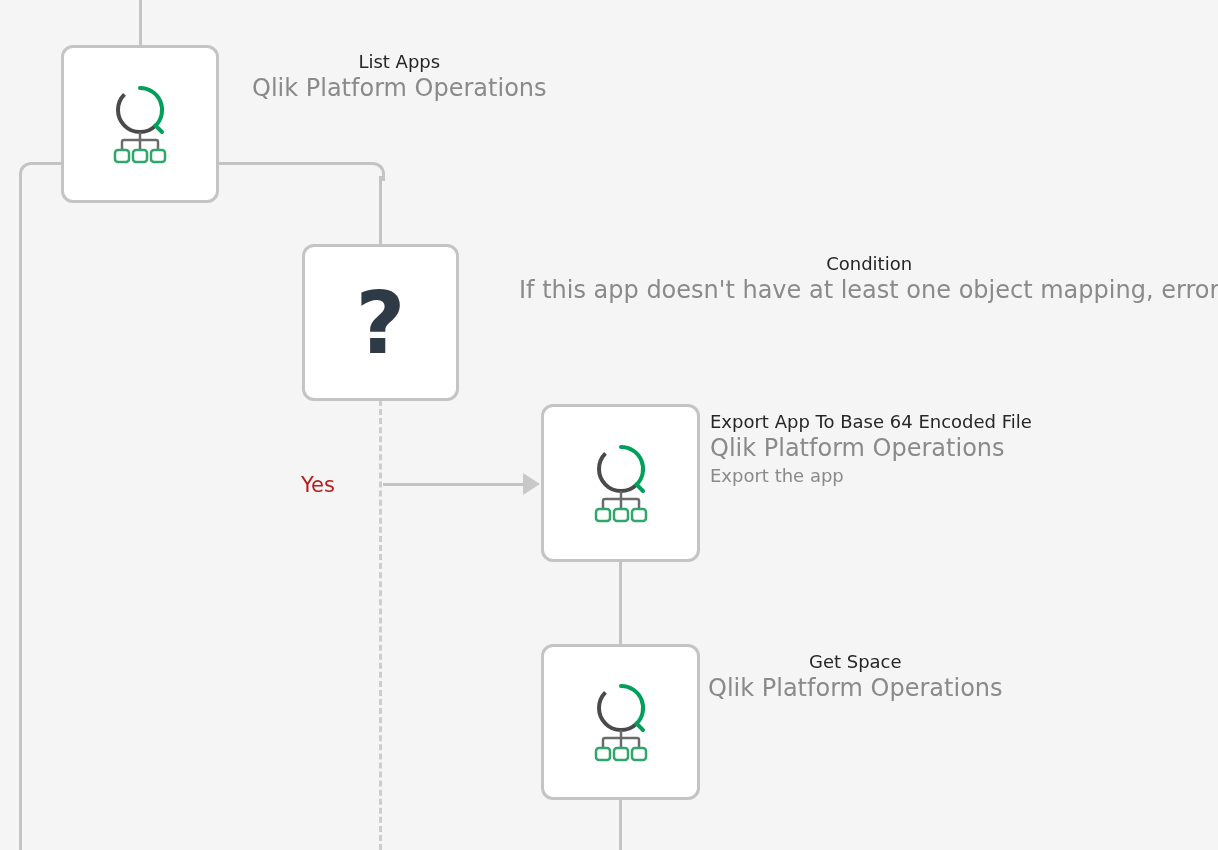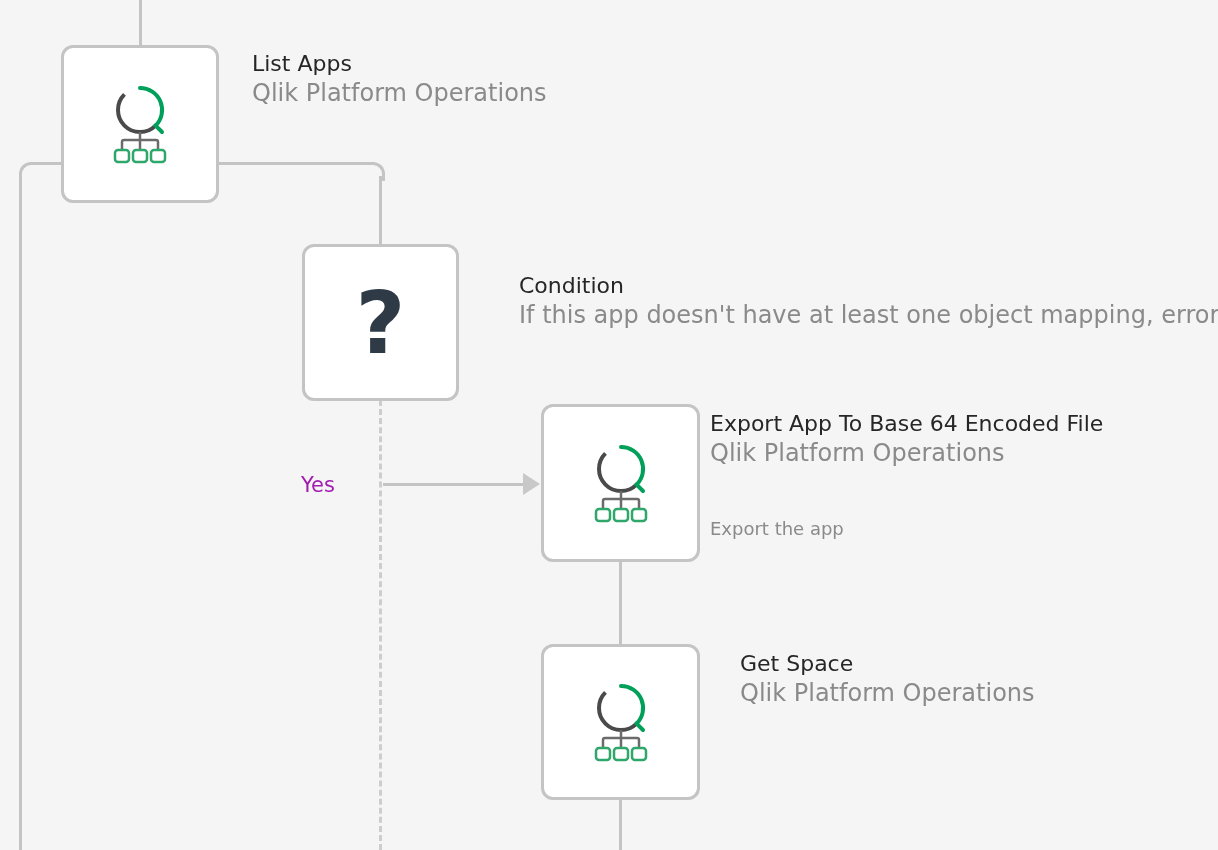--- a/index.html
+++ b/index.html
@@ -79,42 +79,42 @@
     line-height: 1;
     color: #2e3b47;
     user-select: none;
   }
 
   
   .label-block {
     position: absolute;
   }
   .label-title {
-    font-size: 22px;
+    font-size: 18px;
     color: #262626;
     line-height: 1.28;
     white-space: nowrap;
+    text-align: center;
   }
   .label-sub {
     font-size: 24px;
     color: #8a8a8a;
     line-height: 1.28;
     white-space: nowrap;
   }
   .label-desc {
     font-size: 18px;
     color: #8a8a8a;
     line-height: 1.28;
     white-space: nowrap;
-    margin-top: 48px;
   }
   .branch-label {
     position: absolute;
     font-size: 21px;
-    color: #a21caf;
+    color: #b91c1c;
     white-space: nowrap;
   }
 </style>
 </head>
 <body>
 
 <div id="canvas">
 
   <div class="conn conn-v" style="left:139px; top:0px; height:46px;"></div>
 
@@ -173,31 +173,31 @@
       <rect x="29" y="68" width="14" height="12" rx="3" fill="none" stroke="#2fa66a" stroke-width="2.5"></rect>
       <rect x="47" y="68" width="14" height="12" rx="3" fill="none" stroke="#2fa66a" stroke-width="2.5"></rect>
     </svg>
   </div>
 
   <div class="label-block" style="left:252px; top:50px;">
     <div class="label-title">List Apps</div>
     <div class="label-sub">Qlik Platform Operations</div>
   </div>
 
-  <div class="label-block" style="left:519px; top:252px;margin-top:20px;">
+  <div class="label-block" style="left:519px; top:252px;">
     <div class="label-title">Condition</div>
     <div class="label-sub">If this app doesn't have at least one object mapping, error</div>
   </div>
 
   <div class="label-block" style="left:710px; top:410px;">
     <div class="label-title">Export App To Base 64 Encoded File</div>
     <div class="label-sub">Qlik Platform Operations</div>
     <div class="label-desc">Export the app</div>
   </div>
 
-  <div class="label-block" style="left:740px; top:650px;">
+  <div class="label-block" style="left:708px; top:650px;">
     <div class="label-title">Get Space</div>
     <div class="label-sub">Qlik Platform Operations</div>
   </div>
 
   <div class="branch-label" style="left:301px; top:473px;">Yes</div>
 
 </div>
 
 </body></html>

